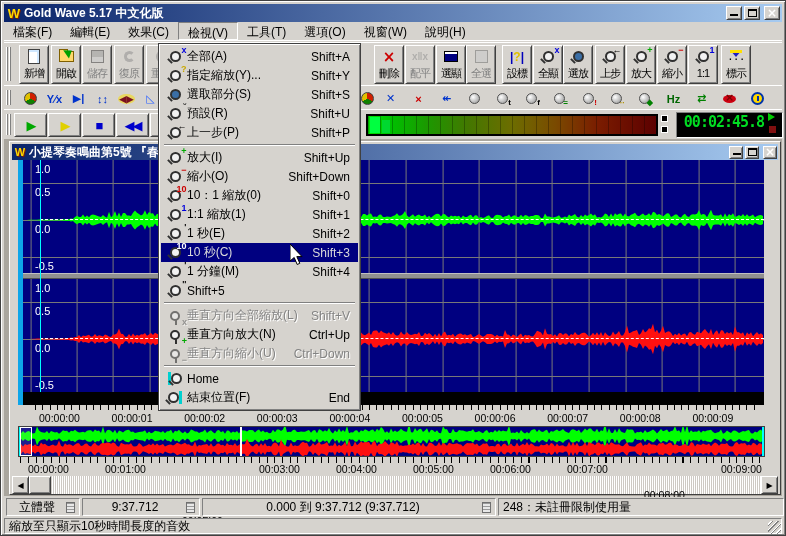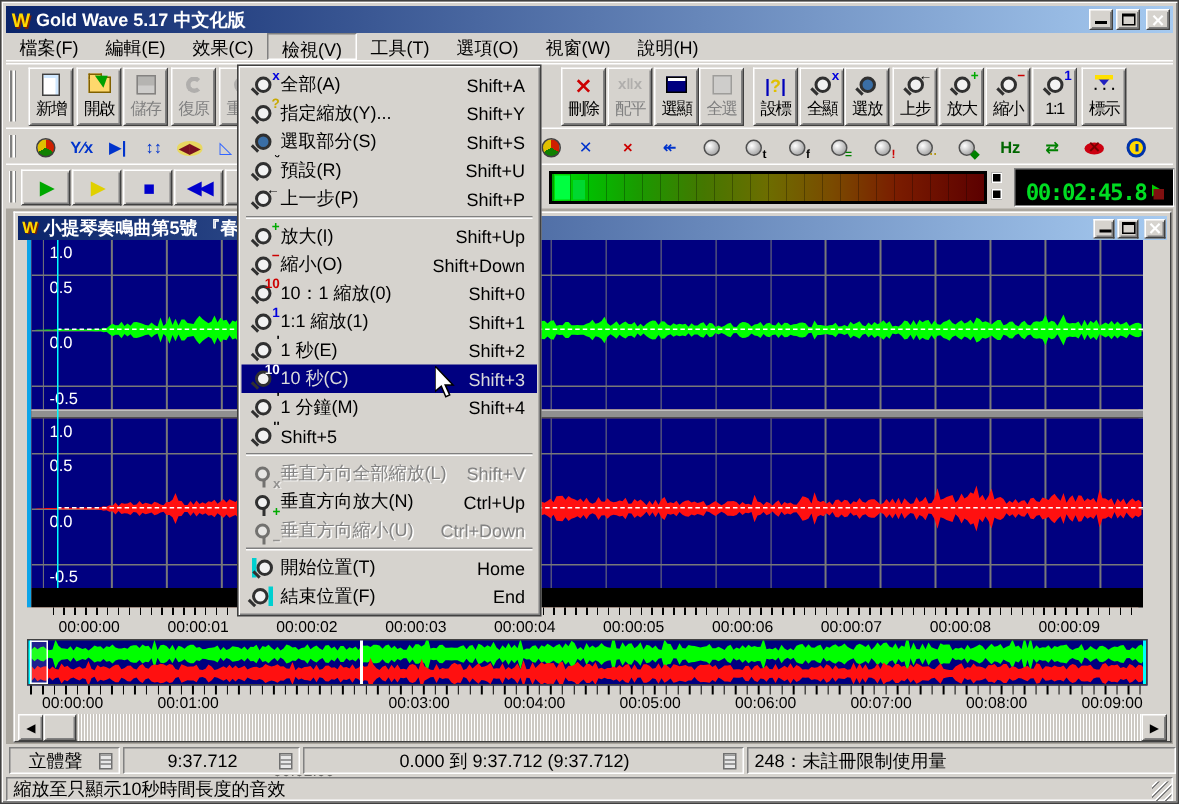--- a/index.html
+++ b/index.html
@@ -69,35 +69,35 @@
 .clock::after{content:"";position:absolute;left:4px;top:2px;width:2px;height:5px;background:#0033aa}
 .wheel{width:13px;height:13px;border-radius:50%;background:conic-gradient(#d02000 0 120deg,#108000 0 240deg,#e0c000 0 360deg);border:1px solid #404040}
 
 .pbtn{position:absolute;top:3px;width:33px;height:24px;background:#d6d3ce;display:flex;align-items:center;justify-content:center;font-size:12px;letter-spacing:-2px}
 #meter{position:absolute;left:362px;top:4px;width:292px;height:22px;background:#000;padding:2px}
 #meter .grad{width:100%;height:100%;background:linear-gradient(90deg,#00e000 0,#00c000 8%,#1a9a00 20%,#447700 35%,#6d6d00 50%,#7a4a00 65%,#7a1c00 80%,#5c0000 100%);position:relative}
 #meter .grad::after{content:"";position:absolute;inset:0;background:repeating-linear-gradient(90deg,rgba(0,0,0,.28) 0 1px,transparent 1px 12px)}
 #meter .blk1{position:absolute;left:4px;top:3px;width:10px;height:16px;background:#00ff40}
 #meter .blk2{position:absolute;left:16px;top:6px;width:8px;height:13px;background:#00d830}
 .mbtn{position:absolute;left:657px;width:7px;height:7px;background:#000;border:1px solid #fff}
-#lcd{position:absolute;left:672px;top:2px;width:107px;height:26px;background:#000;display:flex;align-items:flex-end;padding:0 3px;
+#lcd{position:absolute;left:672px;top:2px;width:107px;height:26px;background:#000;display:flex;align-items:flex-start;padding:0 3px;
  border-top:1px solid #808080;border-left:1px solid #808080;border-right:1px solid #fff;border-bottom:1px solid #fff}
 #lcd .t{color:#00dd22;font:bold 15px "DejaVu Sans Mono",monospace;letter-spacing:-1px;flex:1;text-align:center}
 #lcd .flag{width:0;height:0;border:4px solid transparent;border-left:7px solid #00cc00;margin-bottom:6px}
 #lcd .rsq{position:absolute;right:6px;bottom:4px;width:7px;height:7px;background:#801010}
 
 #workspace{position:absolute;left:3px;top:138px;right:3px;height:357px;background:#aaa69e}
 #child{position:absolute;left:5px;top:2px;width:772px;height:354px;background:#d6d3ce;
  border-top:1px solid #fff;border-left:1px solid #fff;border-right:1px solid #404040;border-bottom:1px solid #404040}
 #ctitle{position:absolute;left:2px;top:2px;width:766px;height:16px;background:linear-gradient(90deg,#0a246a,#a6caf0);
  color:#fff;display:flex;align-items:center;padding:0 1px}
 #ctitle .wicon{font-size:11px;width:14px}
 #ctitle .ttl{font-weight:bold;font-size:12px;margin-left:2px;flex:1;white-space:nowrap;overflow:hidden}
 #ctitle .wb{width:14px;height:13px}
-#wavepanel{position:absolute;left:8px;top:18px;width:741px;height:245px;background:#c2410c;border-left:3px solid #0ea5e9}
+#wavepanel{position:absolute;left:8px;top:18px;width:741px;height:245px;background:#84cc16;border-left:5px solid #0ea5e9}
 .channel{position:absolute;left:0;width:741px;height:113px;background:#000080;overflow:hidden;
  background-image:repeating-linear-gradient(90deg,transparent 0 35.6px,#787878 35.6px 36.6px);background-position:17.6px 0}
 #ch1{top:0}#ch2{top:119px}
 .chsep{position:absolute;left:0;top:113px;width:741px;height:6px;background:#909090;border-top:1px solid #c0c0c0;border-bottom:1px solid #505050}
 .hline{position:absolute;left:0;width:741px;height:1px;background:#787878}
 .ylab{position:absolute;left:12px;color:#fff;font-size:11px}
 .cyline{position:absolute;left:17px;top:0;width:1px;height:232px;background:#00ffff;z-index:4}
 .dashline{position:absolute;left:17px;width:724px;border-top:1px dashed #fff;z-index:3}
 .wsvg{position:absolute;left:0;top:0;z-index:2}
 #blackstrip{position:absolute;left:0;top:232px;width:741px;height:13px;background:#000}
@@ -485,21 +485,21 @@
         <span class="sbtn raised" style="right:0">▶</span>
       </div>
     <span class="ovlab" style="left: 18px;">00:00:00</span>
         <span class="ovlab" style="left: 95px;">00:01:00</span>
         <span class="ovlab" style="left: 172px; margin-top: 45px;">00:02:00</span>
         <span class="ovlab" style="left: 249px;">00:03:00</span>
         <span class="ovlab" style="left: 326px;">00:04:00</span>
         <span class="ovlab" style="left: 403px;">00:05:00</span>
         <span class="ovlab" style="left: 480px;">00:06:00</span>
         <span class="ovlab" style="left: 557px;">00:07:00</span>
-        <span class="ovlab" style="left: 634px;">00:08:00</span>
+        <span class="ovlab" style="left: 634px; margin-top: 26px;">00:08:00</span>
         <span class="ovlab" style="left: 711px;">00:09:00</span>
       </div>
   </div>
 
   <div id="status1">
     <div class="spanel sunken" style="left:2px;width:74px">
       <span class="txt">立體聲</span>
       <span class="sicon"></span>
     </div>
     <div class="spanel sunken" style="left:78px;width:118px">
@@ -665,21 +665,20 @@
         </span>
         <span class="lb">垂直方向縮小(U)</span>
         <span class="sc">Ctrl+Down</span>
       </div>
       <div class="msep"></div>
       <div class="mi">
         <span class="ic">
           <span class="cybar"></span>
           <span class="mg"></span>
         </span>
-        <span class="lb">開始位置(T)</span>
         <span class="sc">Home</span>
       </div>
       <div class="mi">
         <span class="ic">
           <span class="mg"></span>
           <span class="cybar"></span>
         </span>
         <span class="lb">結束位置(F)</span>
         <span class="sc">End</span>
       </div>

